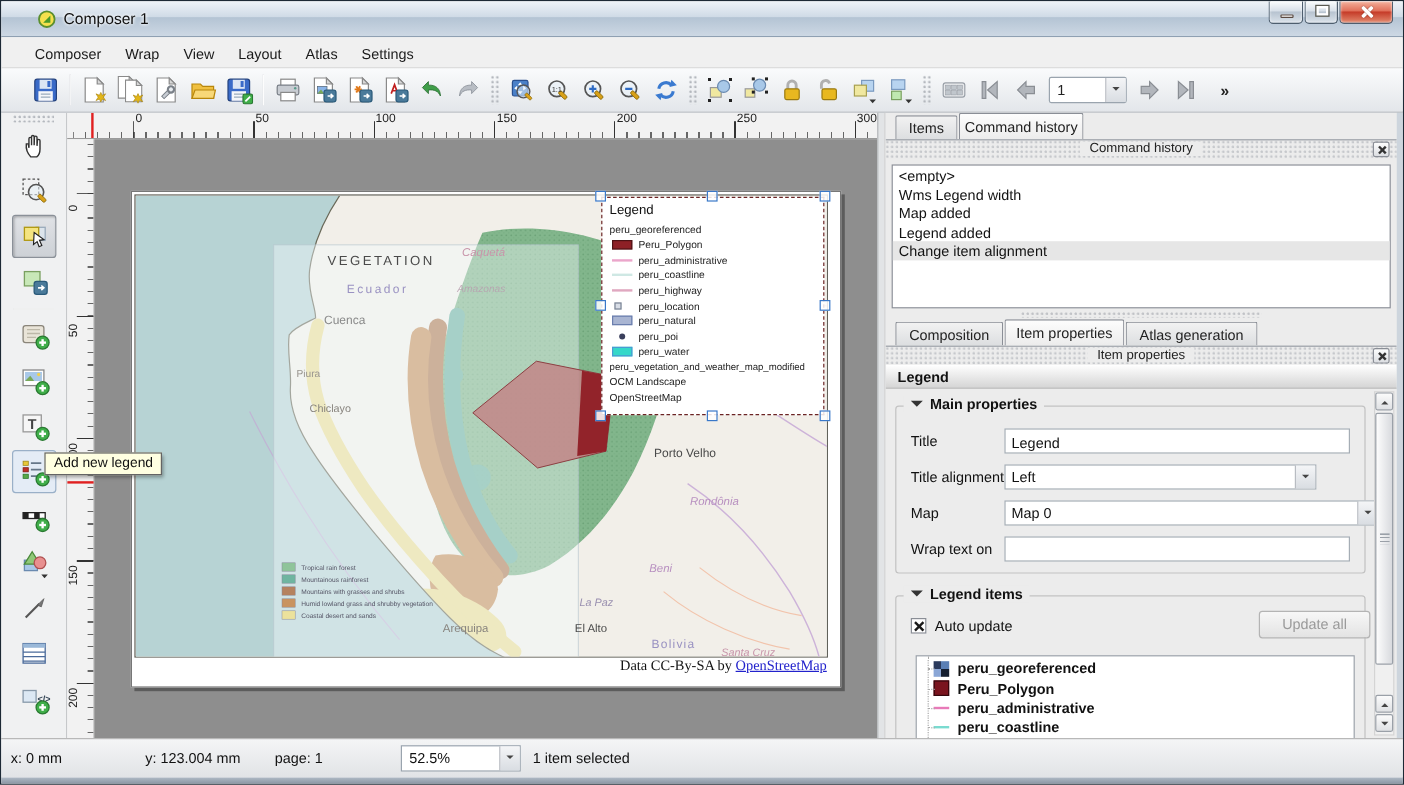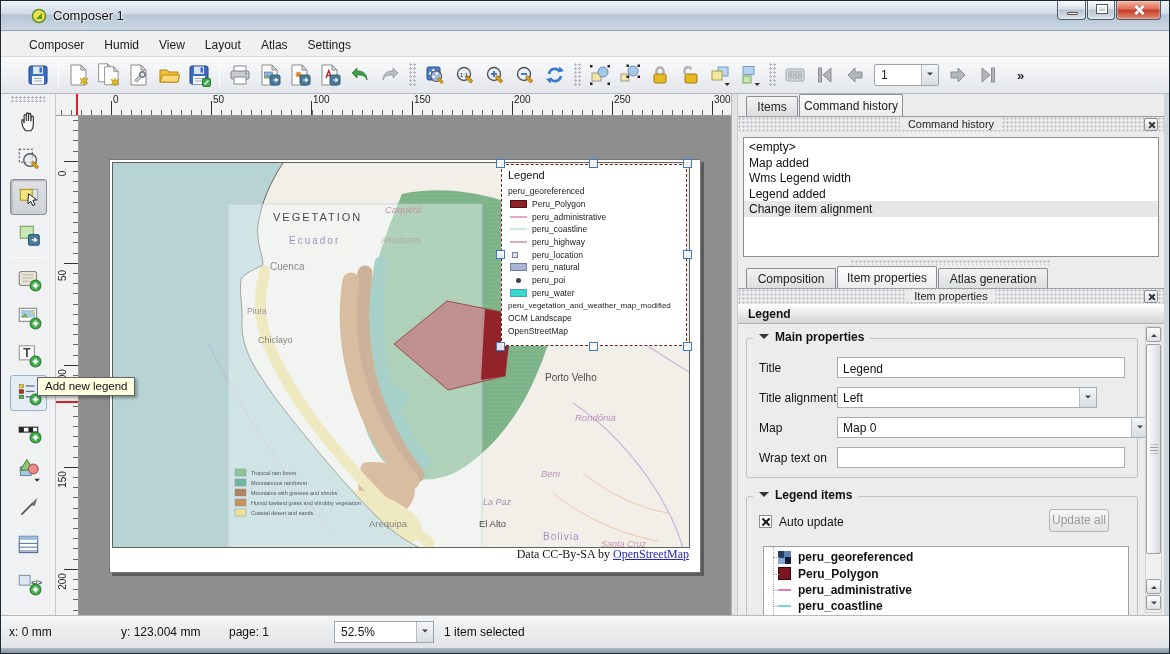--- a/index.html
+++ b/index.html
@@ -199,21 +199,21 @@
     <div class="winbtn maxb">
         <span class="glyph-max"></span>
       </div>
     <div class="winbtn closeb">
         <span class="glyph-x"></span>
       </div>
   </div>
 
   <div class="menubar">
     <span class="menu-item">Composer</span>
-    <span class="menu-item">Humid</span>
+    <span class="menu-item">Wrap</span>
     <span class="menu-item">View</span>
     <span class="menu-item">Layout</span>
     <span class="menu-item">Atlas</span>
     <span class="menu-item">Settings</span>
   </div>
 
   <div class="toolbar">
     <div class="tbtn">
         <svg viewBox="0 0 24 24">
           <use href="#d-floppy"></use>
@@ -731,22 +731,22 @@
     <div class="tabsrow" style="top:0">
       <div class="tab" style="left:8px;width:52px">Items</div>
       <div class="tab active" style="left:61px;width:104px">Command history</div>
     </div>
     <div class="dockhdr" style="top:22px">
       <span class="dh-label">Command history</span>
       <span class="xbtn"></span>
     </div>
     <div class="histlist">
       <div class="histrow">&lt;empty&gt;</div>
+      <div class="histrow">Wms Legend width</div>
       <div class="histrow">Map added</div>
-      <div class="histrow">Wms Legend width</div>
       <div class="histrow">Legend added</div>
       <div class="histrow selected">Change item alignment</div>
     </div>
     <div class="dock-grip" style="top:166px"></div>
     <div class="tabsrow" style="top:172px">
       <div class="tab" style="left:8px;width:90px">Composition</div>
       <div class="tab active" style="left:99px;width:100px">Item properties</div>
       <div class="tab" style="left:200px;width:110px">Atlas generation</div>
     </div>
     <div class="dockhdr" style="top:194px">
@@ -782,21 +782,21 @@
         <input class="fctrl inputv" style="top: 108px; width: 288px;" value="">
       </div>
 
       <div class="group" style="top:172px;height:150px">
         <div class="ghdr">
             <span class="tri-down"></span>
             <span>Legend items</span>
           </div>
         <span class="checkbox checked" style="left:12px;top:18px"></span>
         <span class="frow" style="left:32px;top:18px">Auto update</span>
-        <div class="btn-disabled" style="left:302px;top:12px;width:60px;height:23px;padding-top:3px">Update all</div>
+        <div class="btn-disabled" style="left:302px;top:12px;width:93px;height:23px;padding-top:3px">Update all</div>
         <div class="litems-list">
           <div class="tree-v"></div>
           <div class="litem">
               <span class="stub"></span>
               <span class="licon raster"></span>
               <span>peru_georeferenced</span>
             </div>
           <div class="litem">
               <span class="stub"></span>
               <span class="licon polygon"></span>

